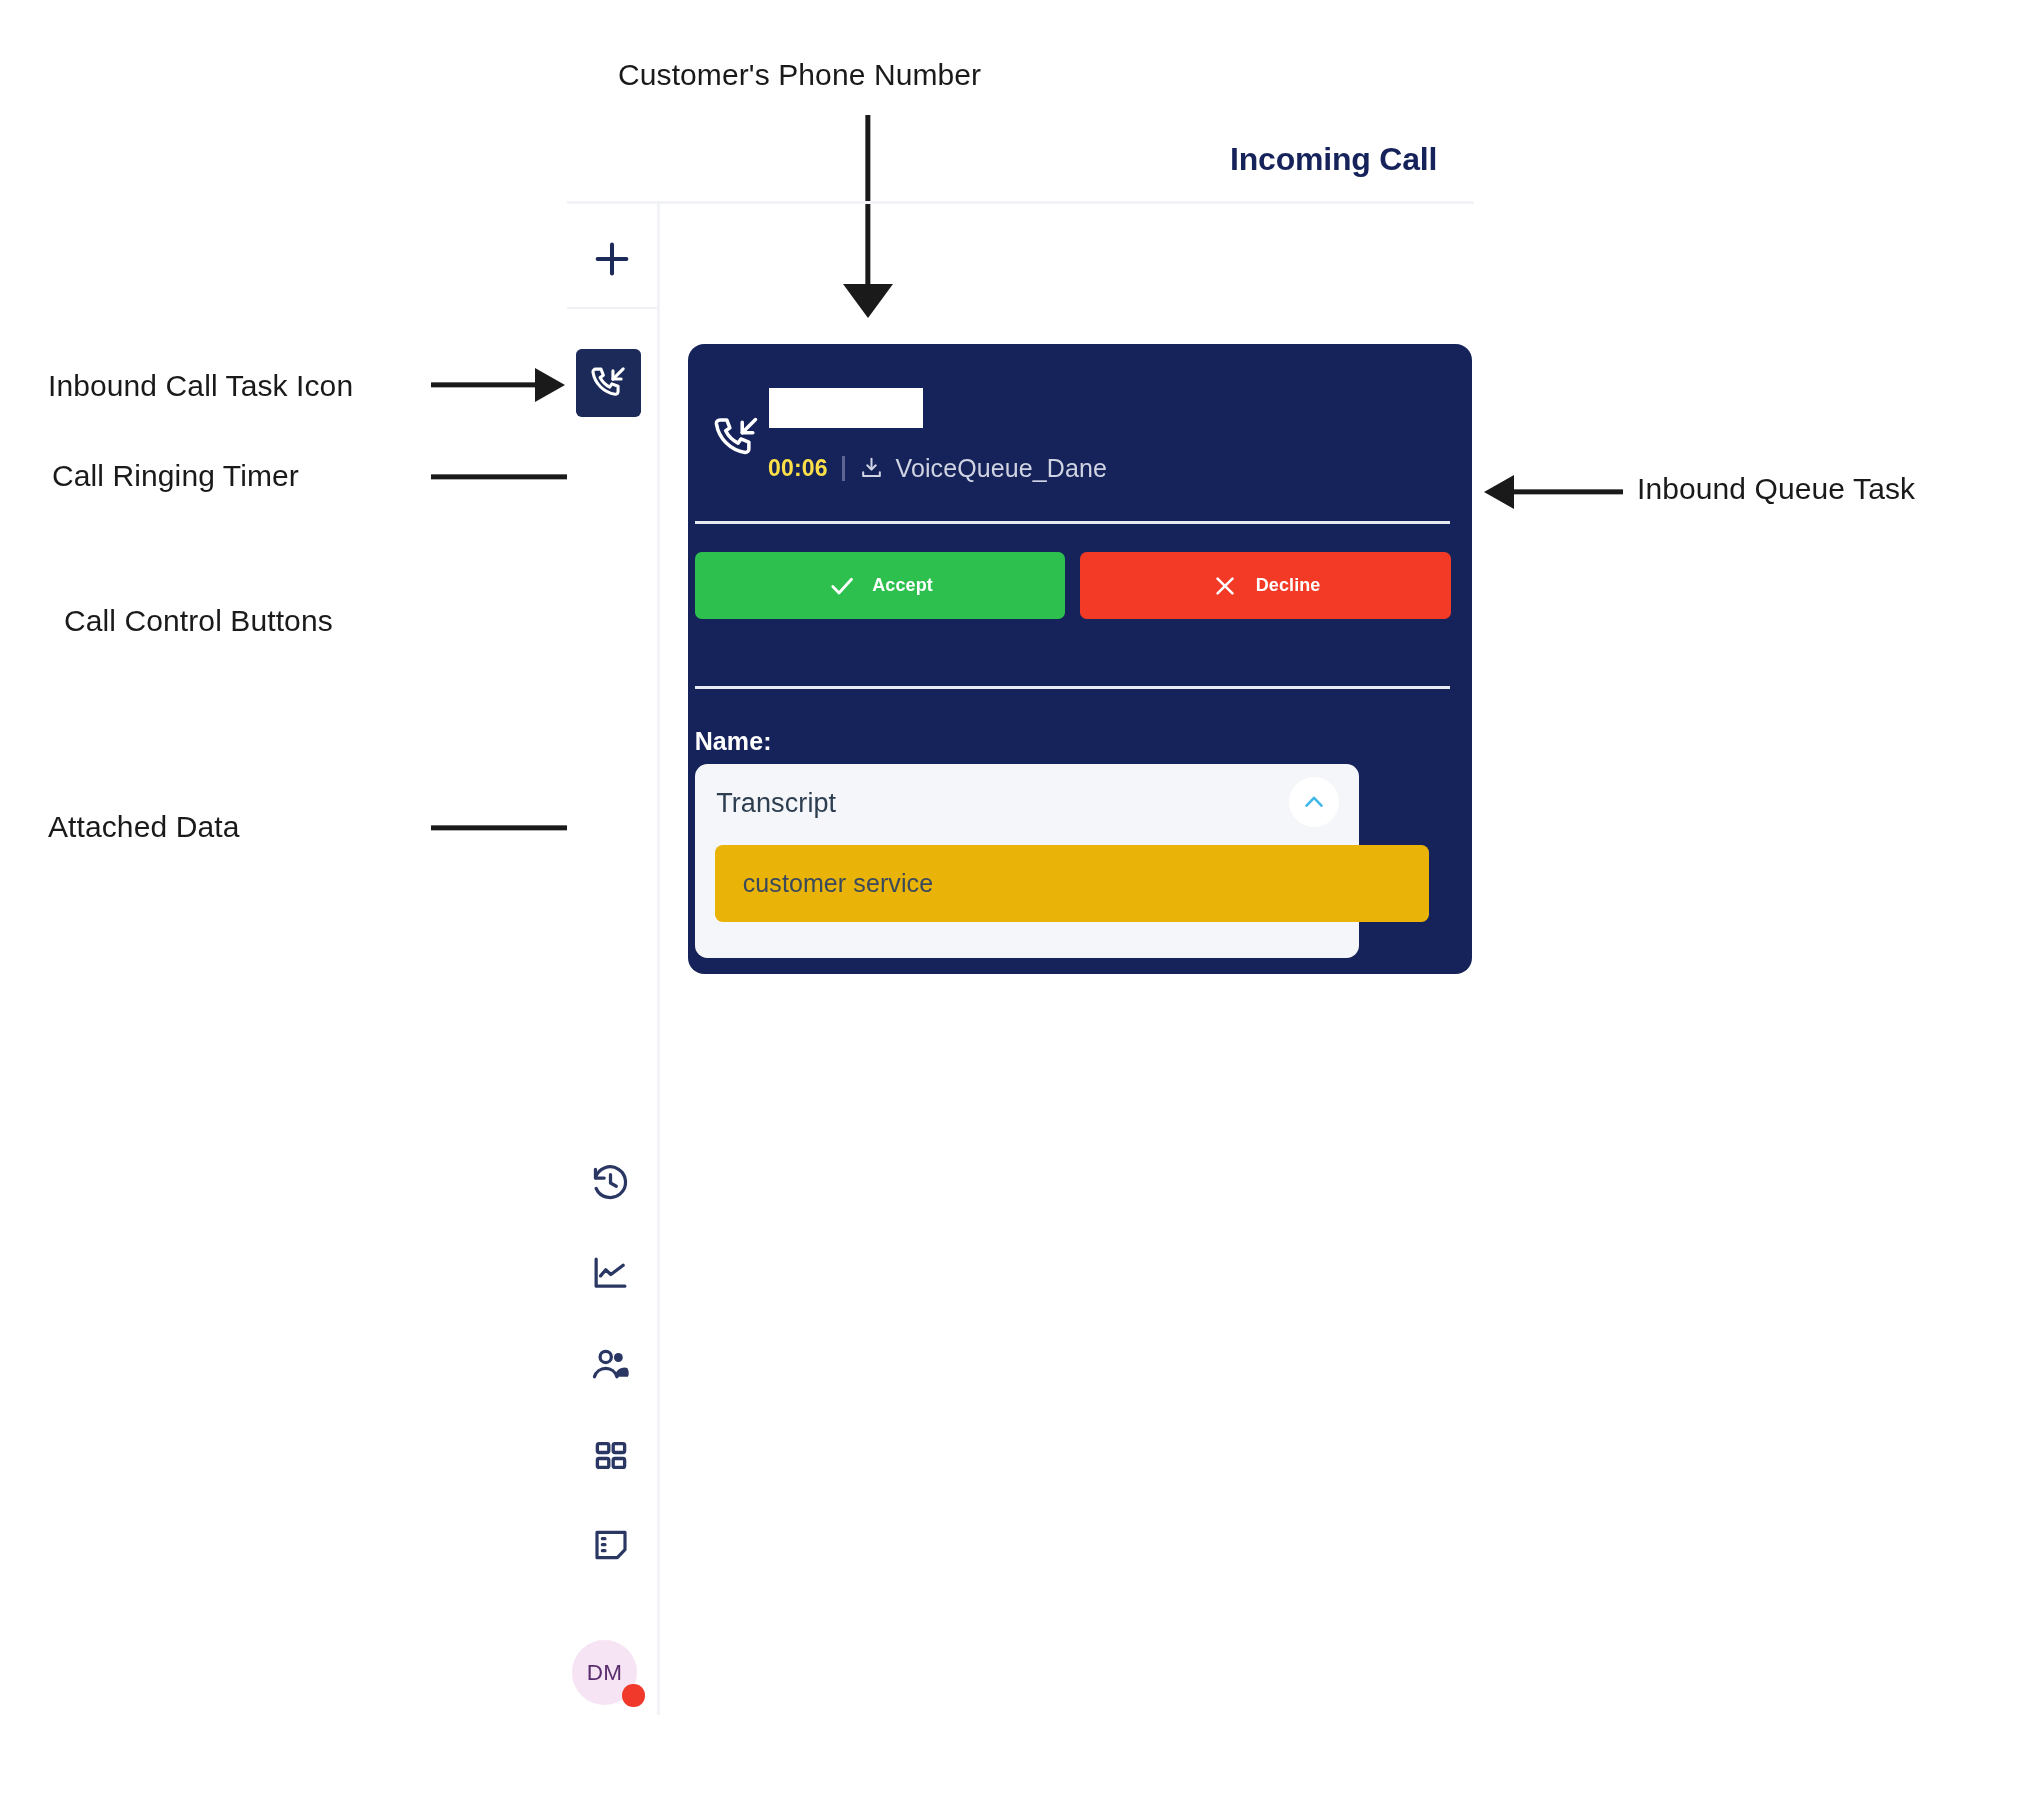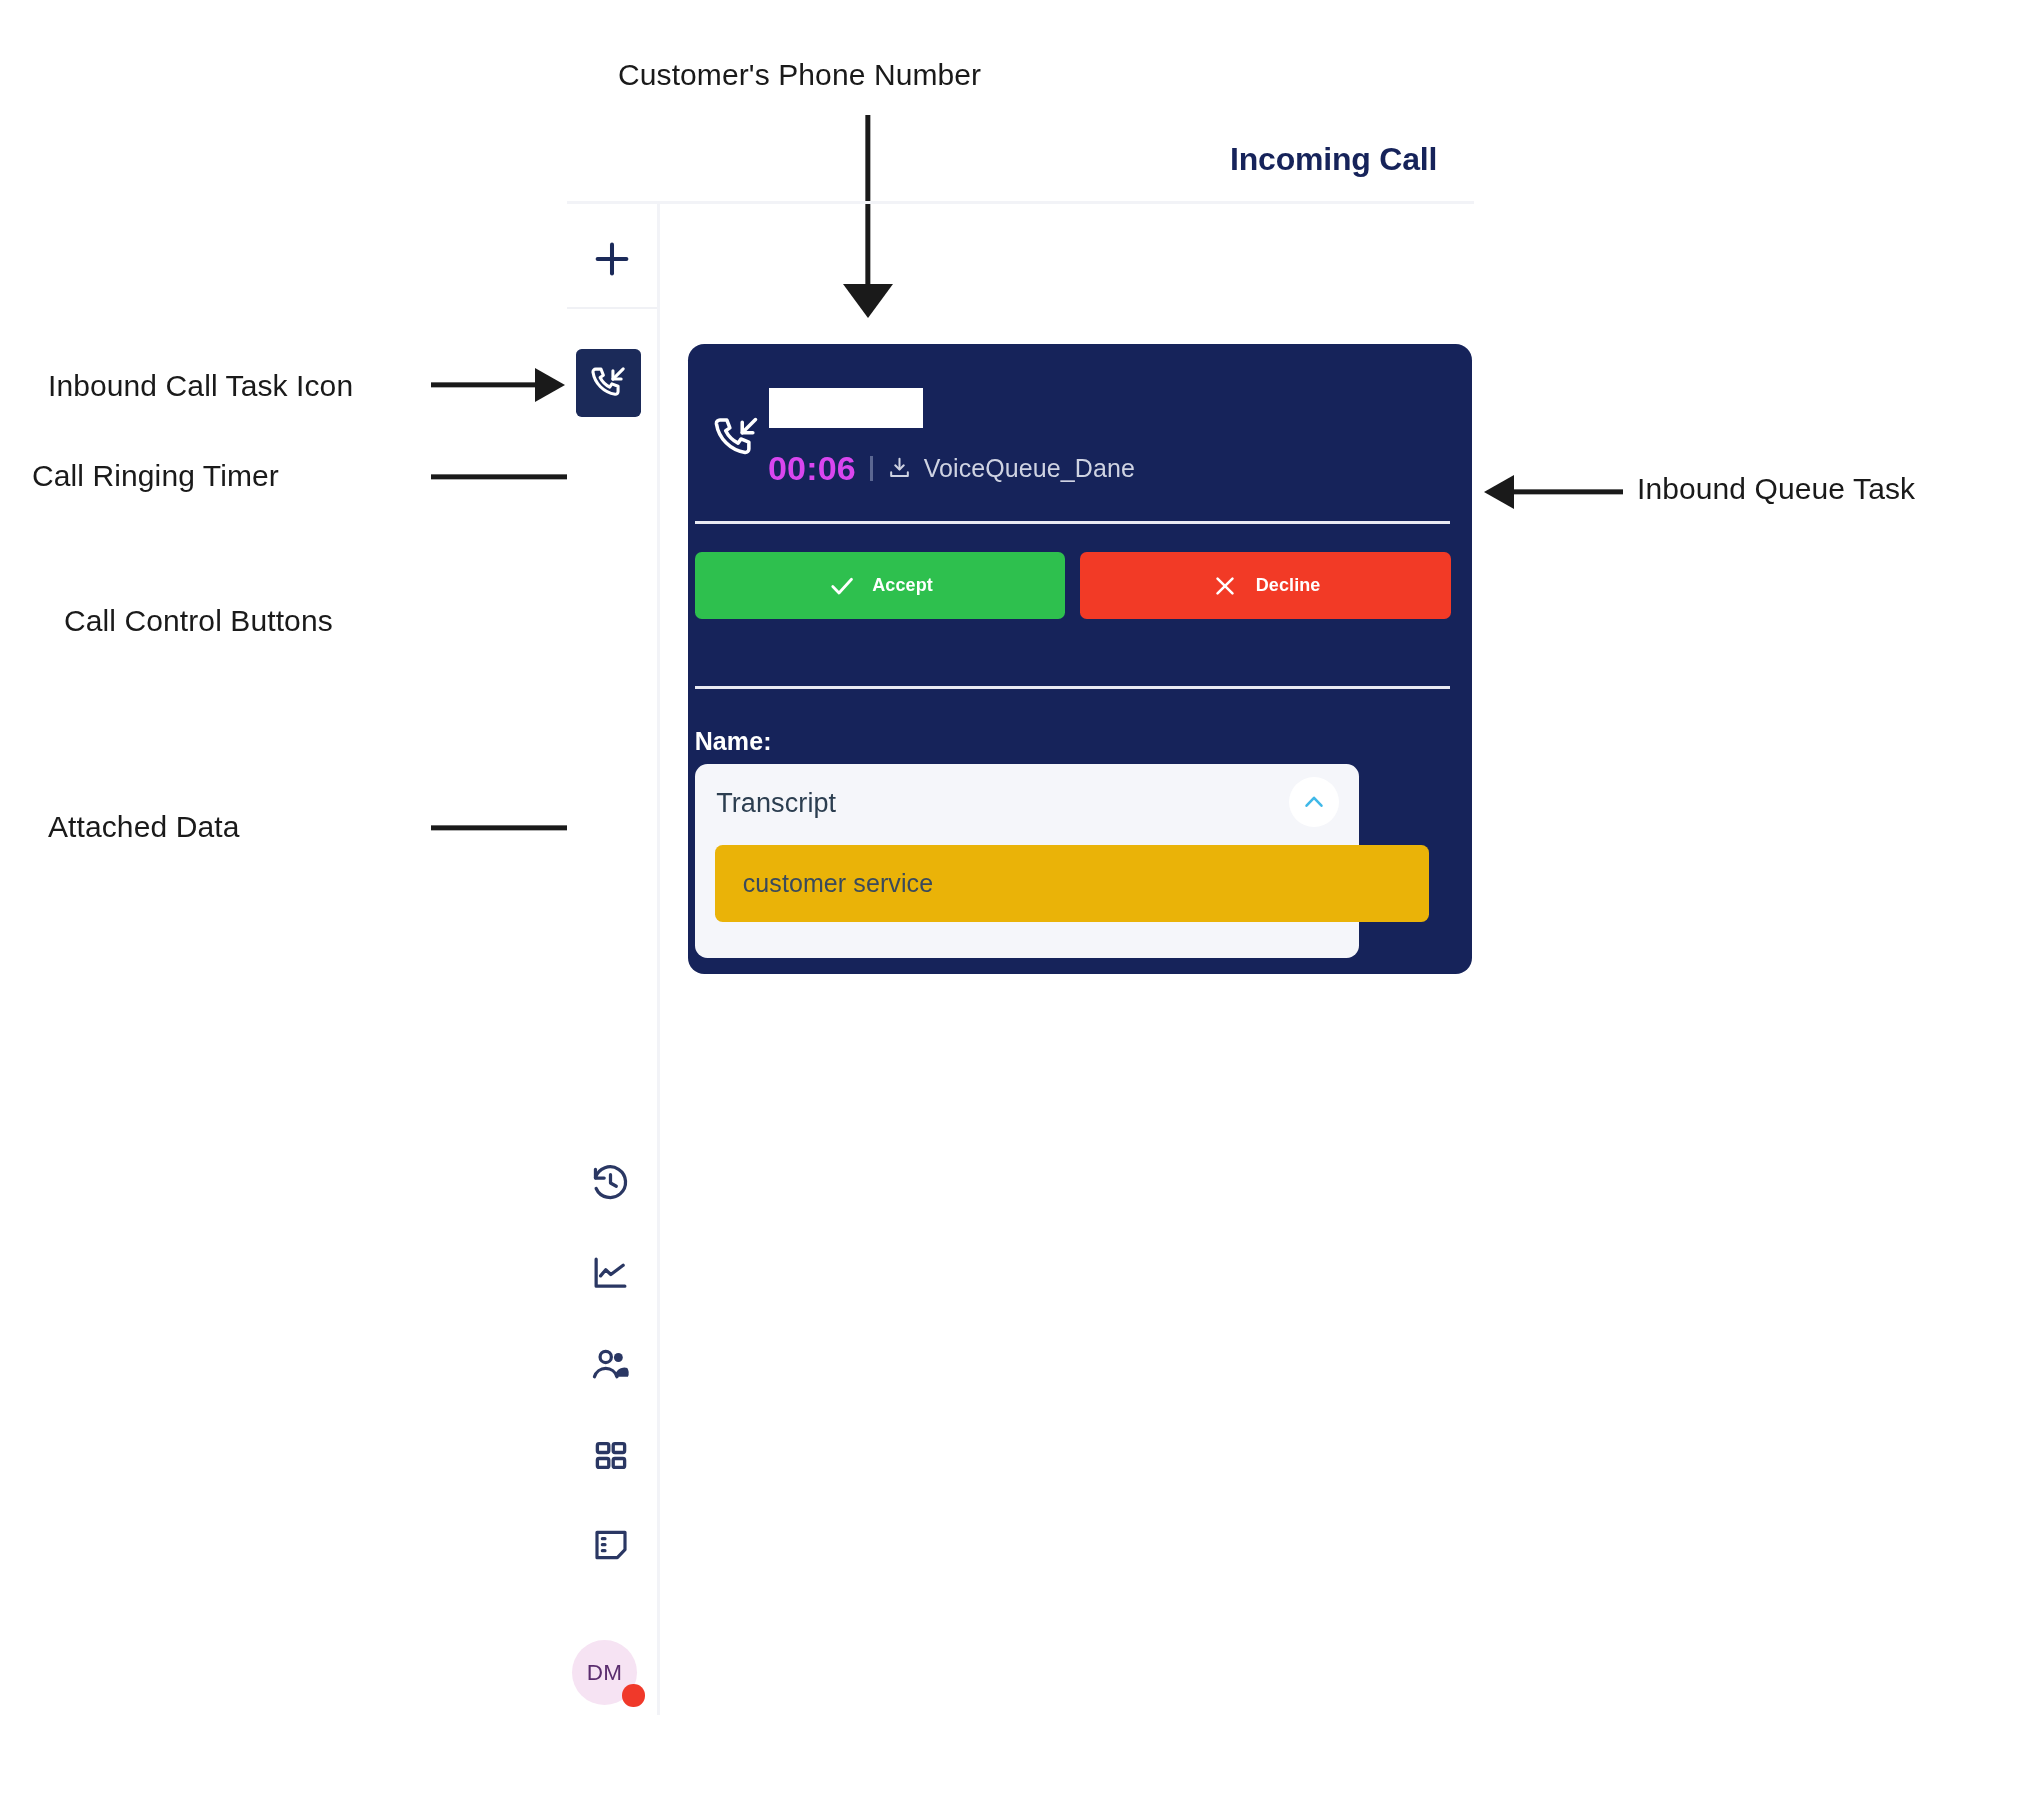--- a/index.html
+++ b/index.html
@@ -222,23 +222,23 @@
   }
   .meta-line {
     position: absolute;
     left: 80px;
     top: 106px;
     display: flex;
     align-items: center;
     height: 36px;
   }
   .timer {
-    font-size: 34px;
+    font-size: 23px;
     font-weight: 700;
-    color: #d946ef;
+    color: #fde047;
     letter-spacing: 0.2px;
   }
   .meta-sep {
     width: 2.4px;
     height: 25px;
     background: #5b6792;
     margin: 0 13.4px 0 14.4px;
   }
   .queue-icon {
     width: 27px;
@@ -367,21 +367,21 @@
     <div class="shaft" style="height:172px;"></div>
     <div class="head"></div>
   </div>
 
   <div class="anno" style="left:48px; top:371px;">Inbound Call Task Icon</div>
   <div class="arrow-h right" style="left:431px; top:385px; width:134px;">
     <div class="shaft" style="width:110px;"></div>
     <div class="head"></div>
   </div>
 
-  <div class="anno" style="left:32px; top:461px;text-align:center;">Call Ringing Timer</div>
+  <div class="anno" style="left:52px; top:461px;text-align:center;">Call Ringing Timer</div>
   <div class="arrow-h right" style="left:431px; top:477px; width:206px;">
     <div class="shaft" style="width:182px;"></div>
     <div class="head"></div>
   </div>
 
   <div class="anno" style="left:48px; top:606px;margin-left:16px;">Call Control Buttons</div>
 
   <div class="anno" style="left:48px; top:812px;">Attached Data</div>
   <div class="arrow-h right" style="left:431px; top:828px; width:208px;">
     <div class="shaft" style="width:184px;"></div>

